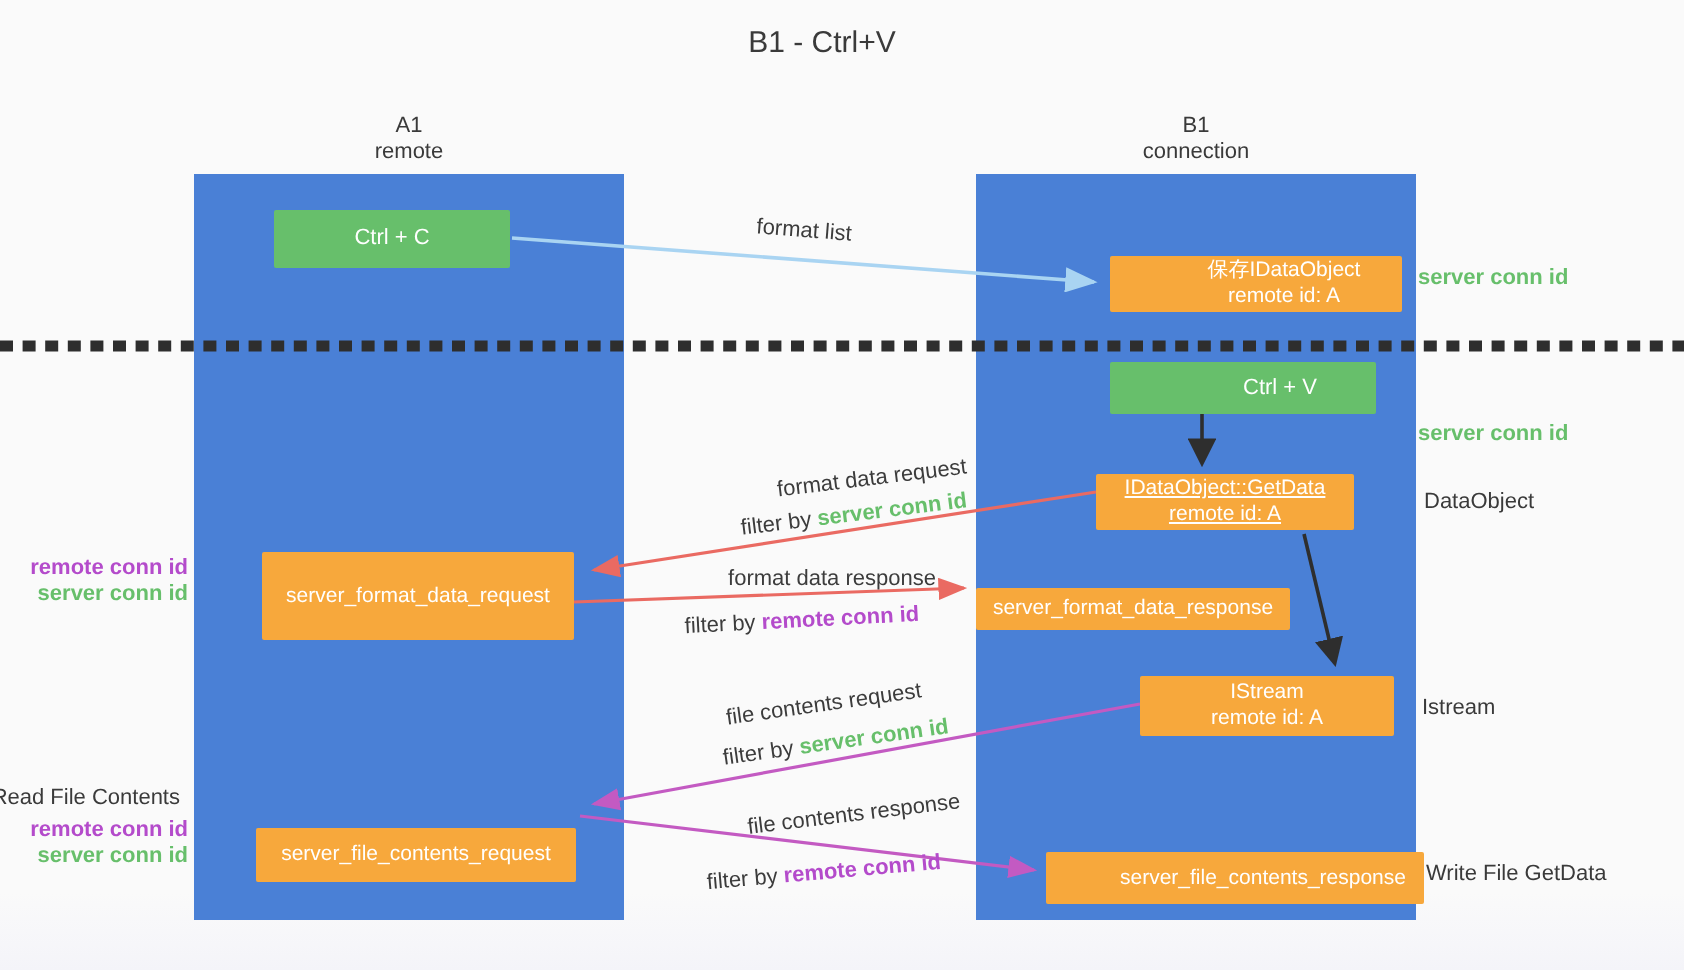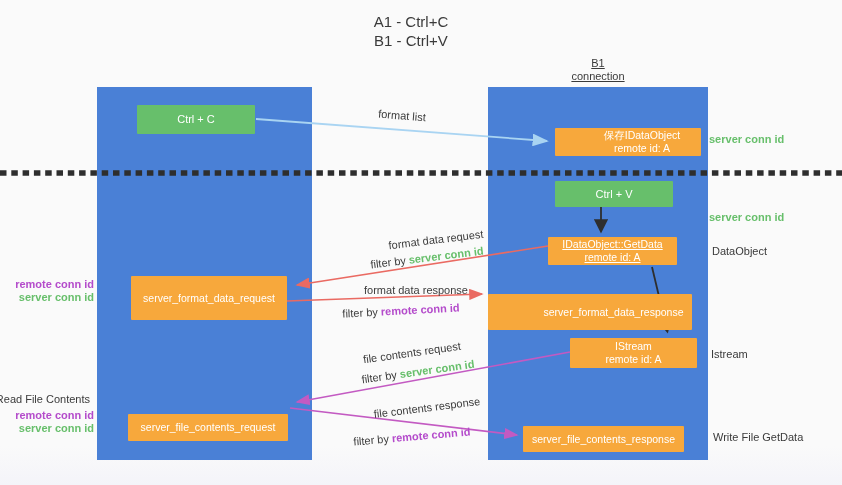--- a/index.html
+++ b/index.html
@@ -29,25 +29,28 @@
     transform-origin:center;
   }
   svg.overlay{position:absolute;left:0;top:0;pointer-events:none;}
 </style>
 </head>
 <body>
 
 <div id="stage">
 
   <div class="abs title center" style="left:311px;top:12px;width:200px;">
-    <div>A1 - Ctrl+C</div>
     <div>B1 - Ctrl+V</div>
   </div>
 
-  <div class="abs colhead center" style="left:488px;top:57px;width:220px;text-decoration:underline;">
+  <div class="abs colhead center" style="left:97px;top:57px;width:215px;">
+    <div>A1</div>
+    <div>remote</div>
+  </div>
+  <div class="abs colhead center" style="left:488px;top:57px;width:220px;">
     <div>B1</div>
     <div>connection</div>
   </div>
 
   <div class="abs lane" style="left:97px;top:87px;width:215px;height:373px;"></div>
   <div class="abs lane" style="left:488px;top:87px;width:220px;height:373px;"></div>
 
   <svg class="overlay" width="842" height="485" viewBox="0 0 842 485">
     <defs>
       <marker id="mBlue" markerWidth="9" markerHeight="7" refX="8" refY="3.5" orient="auto">
@@ -73,41 +76,41 @@
     <line x1="290" y1="408" x2="517" y2="435" stroke="#c35ac2" stroke-width="1.6" marker-end="url(#mMag)"></line>
   </svg>
 
   <div class="box green" style="left:137px;top:105px;width:118px;height:29px;font-size:11px;">
     <span>Ctrl + C</span>
   </div>
   <div class="box orange" style="left:555px;top:128px;width:118px;height:28px;padding-left:28px;">
     <span>保存IDataObject</span>
     <span>remote id: A</span>
   </div>
-  <div class="box green" style="left:555px;top:181px;width:118px;height:26px;font-size:11px;">
+  <div class="box green" style="left:555px;top:181px;width:96px;height:26px;font-size:11px;padding-left:37px;">
     <span>Ctrl + V</span>
   </div>
   <div class="box orange" style="left:548px;top:237px;width:129px;height:28px;text-decoration:underline;">
     <span>IDataObject::GetData</span>
     <span>remote id: A</span>
   </div>
   <div class="box orange" style="left:131px;top:276px;width:156px;height:44px;">
     <span>server_format_data_request</span>
   </div>
-  <div class="box orange" style="left:488px;top:294px;width:157px;height:36px;padding-left:47px;">
+  <div class="box orange" style="left:488px;top:294px;width:157px;height:21px;">
     <span>server_format_data_response</span>
   </div>
   <div class="box orange" style="left:570px;top:338px;width:127px;height:30px;">
     <span>IStream</span>
     <span>remote id: A</span>
   </div>
   <div class="box orange" style="left:128px;top:393px;width:160px;height:27px;margin-top:21px;">
     <span>server_file_contents_request</span>
   </div>
-  <div class="box orange" style="left:523px;top:426px;width:161px;height:26px;">
+  <div class="box orange" style="left:523px;top:426px;width:161px;height:26px;padding-left:28px;">
     <span>server_file_contents_response</span>
   </div>
 
   <div class="abs side g nowrap" style="left:709px;top:133px;">server conn id</div>
   <div class="abs side g nowrap" style="left:709px;top:211px;">server conn id</div>
   <div class="abs side dark nowrap" style="left:712px;top:245px;">DataObject</div>
   <div class="abs side dark nowrap" style="left:711px;top:348px;">Istream</div>
   <div class="abs side dark nowrap" style="left:713px;top:431px;">Write File GetData</div>
 
   <div class="abs side p nowrap" style="right:748px;top:278px;">remote conn id</div>

